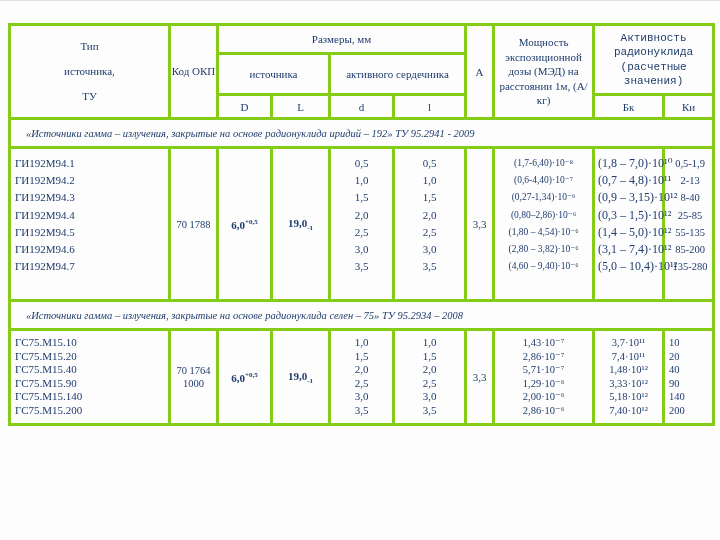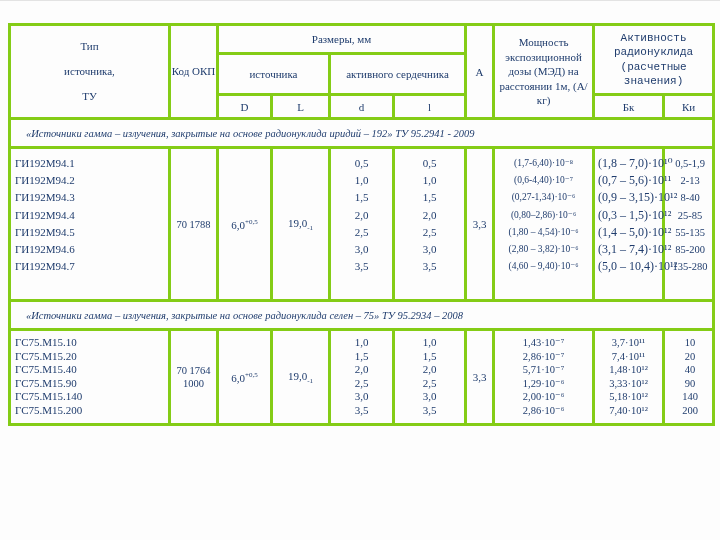--- a/index.html
+++ b/index.html
@@ -56,30 +56,30 @@
   .block td{vertical-align:top;}
   .cell-line{white-space:nowrap;}
   .b1 .cell-line{line-height:17.2px;}
   .b2 .cell-line{line-height:13.5px;}
   .b1 .stack{padding:6px 1px 24px 1px;}
   .b2 .stack{padding:5px 1px 6px 1px;}
   td.c-type{text-align:left;}
   td.c-type .stack{padding-left:4px;}
   td.c-mid{vertical-align:middle;}
   td.c-okp{font-size:10.5px;}
-  td.c-dl{font-size:11px;}
+  td.c-dl{font-size:11px;font-weight:bold;}
   td.c-a{font-size:11px;vertical-align:middle;margin-top:14px;}
   .b1 td.c-med{font-size:9.5px;}
   .b1 td.c-bq{font-size:12px;text-align:right;margin-top:26px;}
   .b1 td.c-bq .stack{padding-left:3px;}
   .b1 td.c-ci{font-size:10.5px;text-align:center;}
   .b1 td.c-ci .stack{padding-left:4px;}
   .b2 td.c-med{font-size:10.5px;}
   .b2 td.c-bq{font-size:10.5px;margin-left:21px;}
-  .b2 td.c-ci{font-size:10.5px;text-align:center;}
+  .b2 td.c-ci{font-size:10.5px;text-align:left;}
   .b2 td.c-ci .stack{padding-left:4px;}
   sup{font-size:7px;vertical-align:super;}
   sub{font-size:7px;vertical-align:sub;}
 </style>
 </head>
 <body>
 
 <div class="page">
 
 
@@ -178,21 +178,21 @@
               <div class="cell-line">(0,27-1,34)·10⁻⁶</div>
               <div class="cell-line">(0,80–2,86)·10⁻⁶</div>
               <div class="cell-line">(1,80 – 4,54)·10⁻⁶</div>
               <div class="cell-line">(2,80 – 3,82)·10⁻⁶</div>
               <div class="cell-line">(4,60 – 9,40)·10⁻⁶</div>
             </div>
           </td>
       <td class="c-bq">
             <div class="stack">
               <div class="cell-line">(1,8 – 7,0)·10¹⁰</div>
-              <div class="cell-line">(0,7 – 5,6)·10¹¹</div>
+              <div class="cell-line">(0,7 – 4,8)·10¹¹</div>
               <div class="cell-line">(0,9 – 3,15)·10¹²</div>
               <div class="cell-line">(0,3 – 1,5)·10¹²</div>
               <div class="cell-line">(1,4 – 5,0)·10¹²</div>
               <div class="cell-line">(3,1 – 7,4)·10¹²</div>
               <div class="cell-line">(5,0 – 10,4)·10¹²</div>
             </div>
           </td>
       <td class="c-ci">
             <div class="stack">
               <div class="cell-line">0,5-1,9</div>

